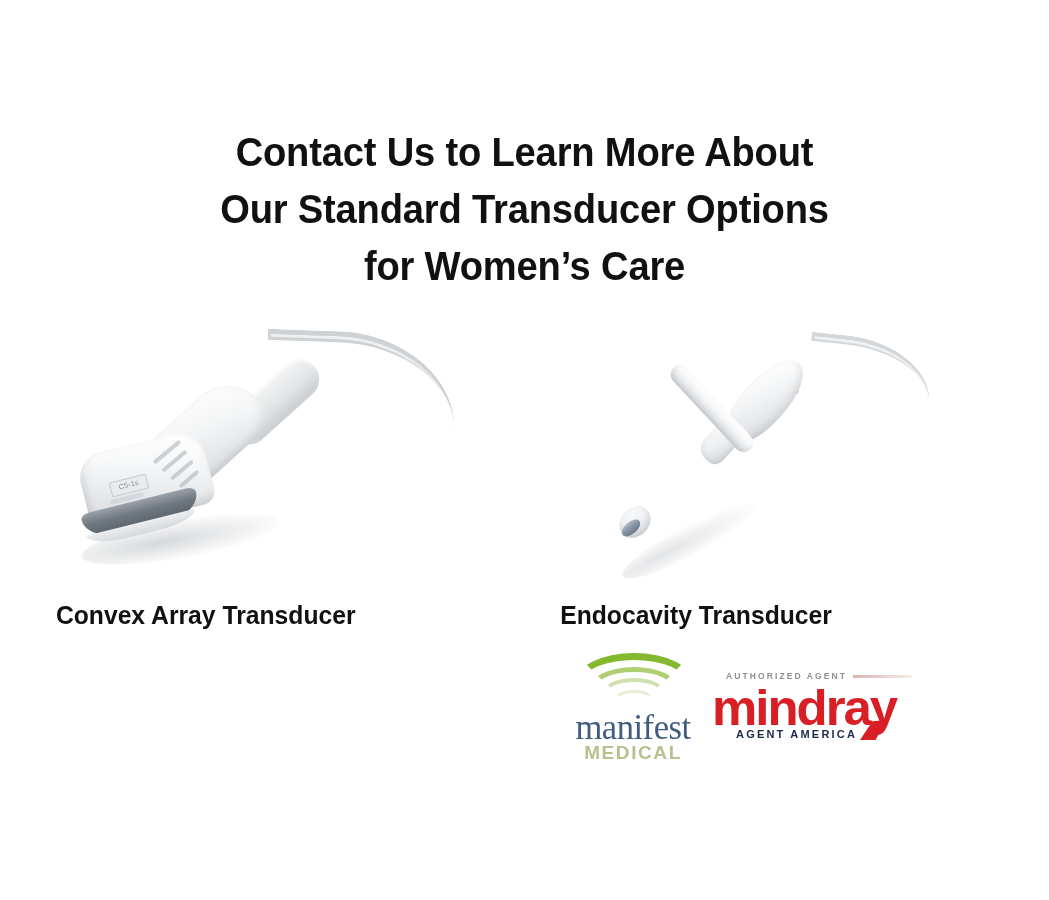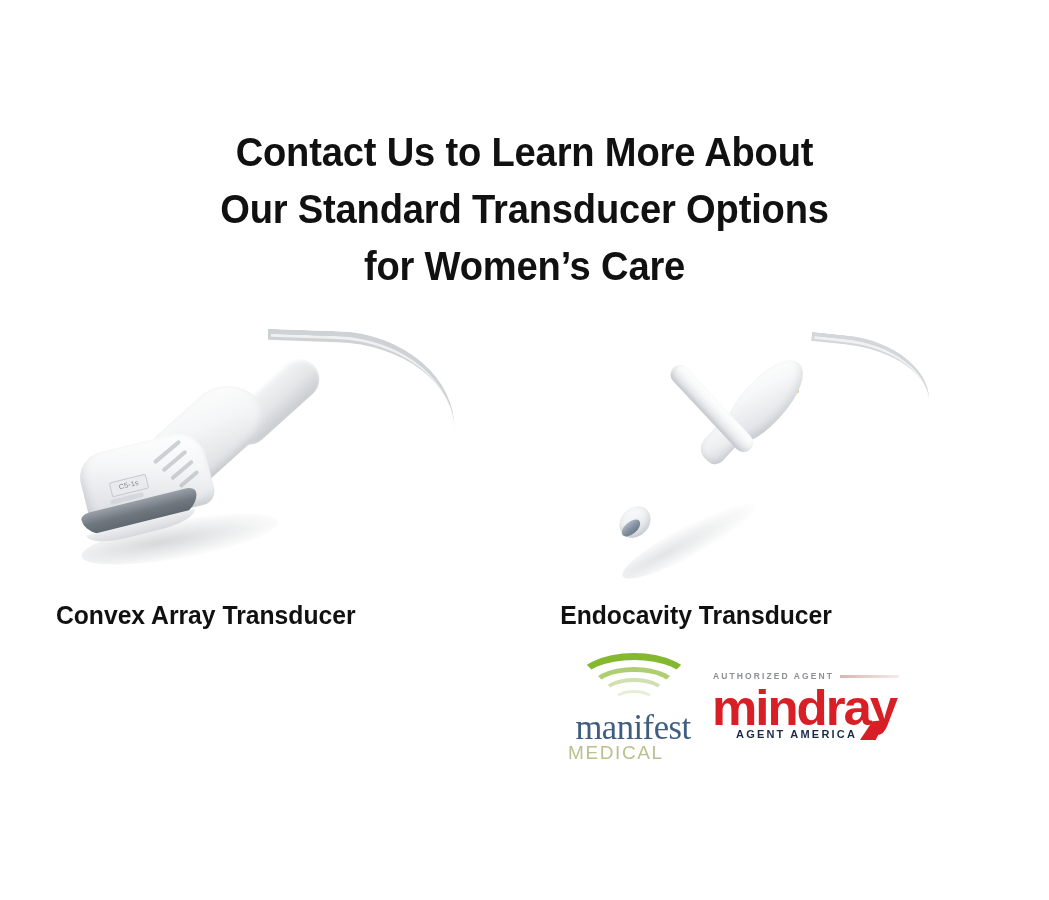--- a/index.html
+++ b/index.html
@@ -384,39 +384,40 @@
     line-height: 38px;
     color: #3f5d80;
     letter-spacing: -0.5px;
     transform: scaleX(0.96);
   }
   .mf-sub {
     position: absolute;
     left: 0;
     top: 76px;
     width: 130px;
-    font-family: "Liberation Sans", sans-serif;
-    font-weight: 400;
+    text-align: center;
+    font-family: "Liberation Sans", sans-serif;
+    font-weight: 700;
     font-size: 19px;
     line-height: 21px;
     color: #b9bf8e;
     letter-spacing: 1.6px;
   }
 
   
   .logo-mindray {
     position: absolute;
     left: 152px;
     top: 20px;
     width: 190px;
     height: 86px;
   }
   .mr-agentrow {
     position: absolute;
-    left: 1px;
+    left: 14px;
     top: 0;
     width: 186px;
     height: 12px;
     display: flex;
     align-items: center;
     gap: 6px;
   }
   .mr-agent {
     font-family: "Liberation Sans", sans-serif;
     font-size: 8.5px;

